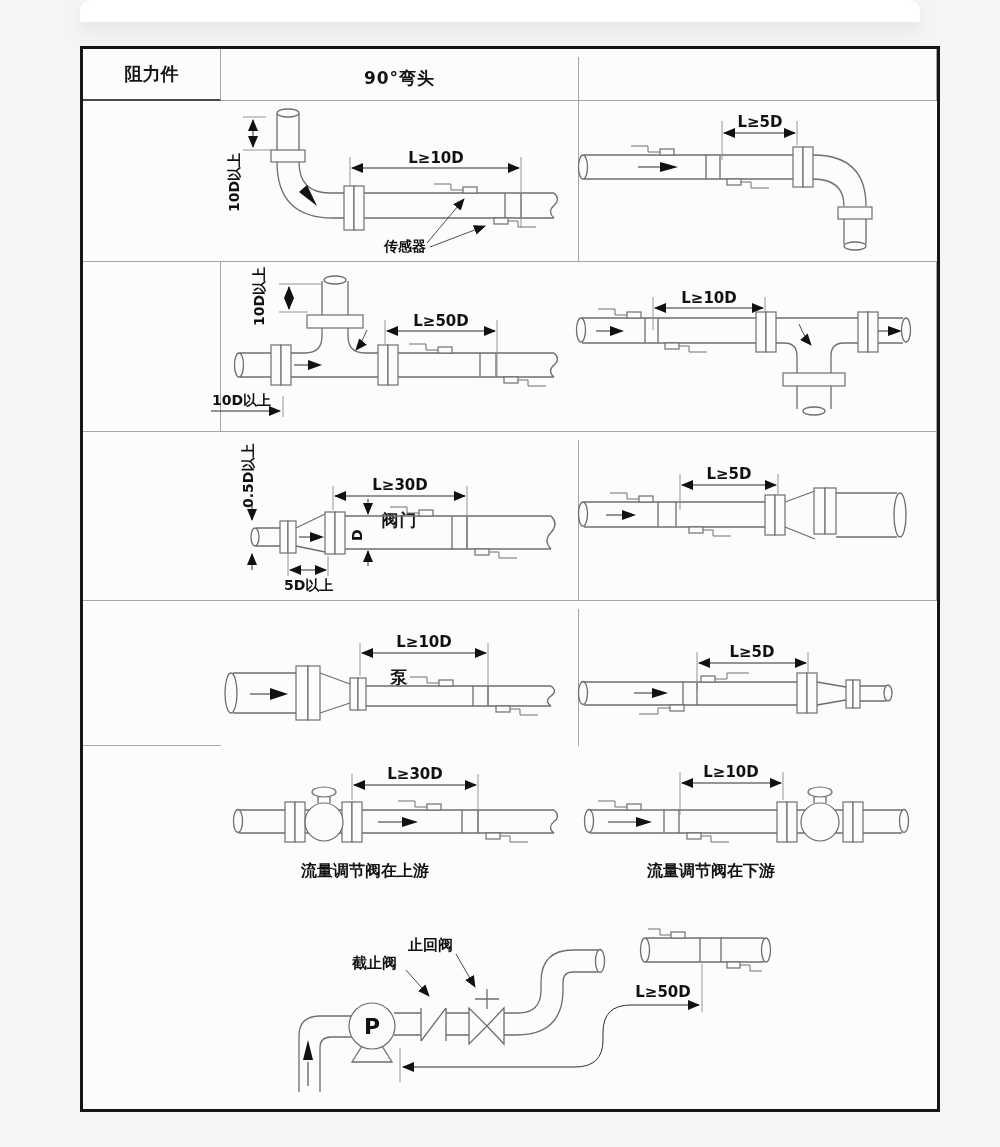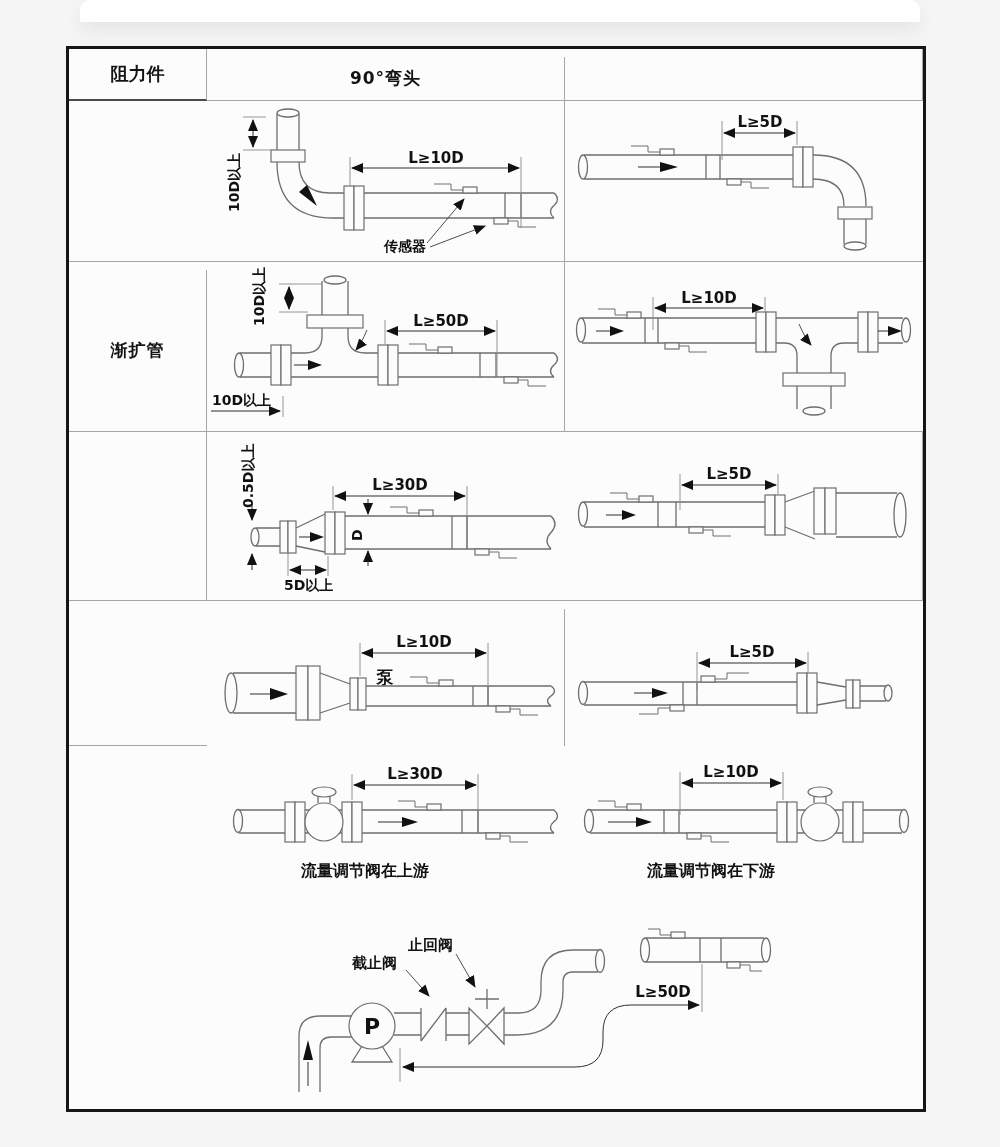--- a/index.html
+++ b/index.html
@@ -1,20 +1,20 @@
 <!DOCTYPE html>
 <html><head>
 <meta charset="utf-8">
 <style>
   html,body{margin:0;padding:0;background:#f5f5f6;}
   .stage{position:relative;width:1000px;height:1147px;background:#f5f5f6;overflow:hidden;
          font-family:"DejaVu Sans","Liberation Sans",sans-serif;}
   .top-card{position:absolute;left:80px;top:0;width:840px;height:22px;background:#ffffff;
             border-radius:10px 10px 0 0;box-shadow:0 8px 18px rgba(0,0,0,0.07);}
-  .tbl{position:absolute;left:66px;top:46px;width:854px;height:1060px;
+  .tbl{position:absolute;left:80px;top:46px;width:854px;height:1060px;
        border:3px solid #161616;background:#fcfcfc;display:grid;
        grid-template-columns:138px 358px 358px;
        grid-template-rows:52px 161px 170px 169px 145px 139px 224px;}
   .cell{border-right:1px solid #a6a6a6;border-bottom:1px solid #a6a6a6;
         display:flex;align-items:center;justify-content:center;background:#fcfcfc;}
   .cell.last-col{border-right:none;}
   .cell.last-row{border-bottom:none;}
   .cell.hdr{border-bottom:2px solid #4a4a4a;font-weight:bold;font-size:18px;color:#141414;}
   .cell.lbl{font-weight:bold;font-size:17px;color:#141414;letter-spacing:1px;margin-top:8px;}
   .cell.merged{grid-column:2/4;}
@@ -44,29 +44,29 @@
 
     <div class="cell lbl">
         <span>90°弯头</span>
       </div>
     <div class="cell"></div>
     <div class="cell last-col"></div>
 
     <div class="cell"></div>
     <div class="cell last-col"></div>
 
+    <div class="cell"></div>
+    <div class="cell last-col"></div>
+
+    <div class="cell"></div>
+    <div class="cell last-col"></div>
+
     <div class="cell lbl">
-        <span>渐扩管</span>
+        <span>阀门</span>
       </div>
-    <div class="cell"></div>
-    <div class="cell last-col"></div>
-
-    <div class="cell"></div>
-    <div class="cell last-col"></div>
-
     <div class="cell"></div>
     <div class="cell last-col"></div>
 
     <div class="cell lbl last-row">
         <span>泵</span>
       </div>
     <div class="cell merged last-col last-row"></div>
   </div>
 
   <svg class="overlay" width="1000" height="1147" viewBox="0 0 1000 1147">

